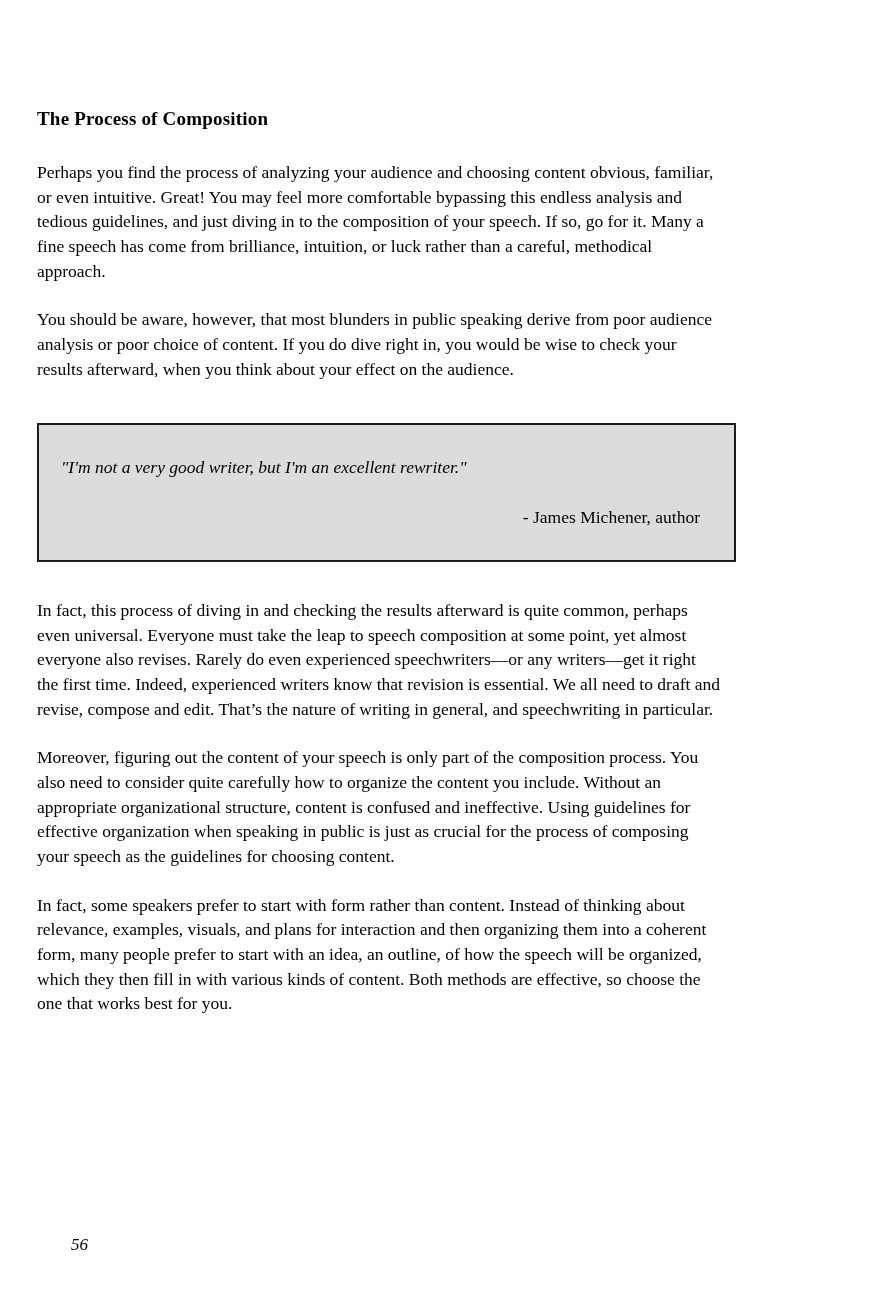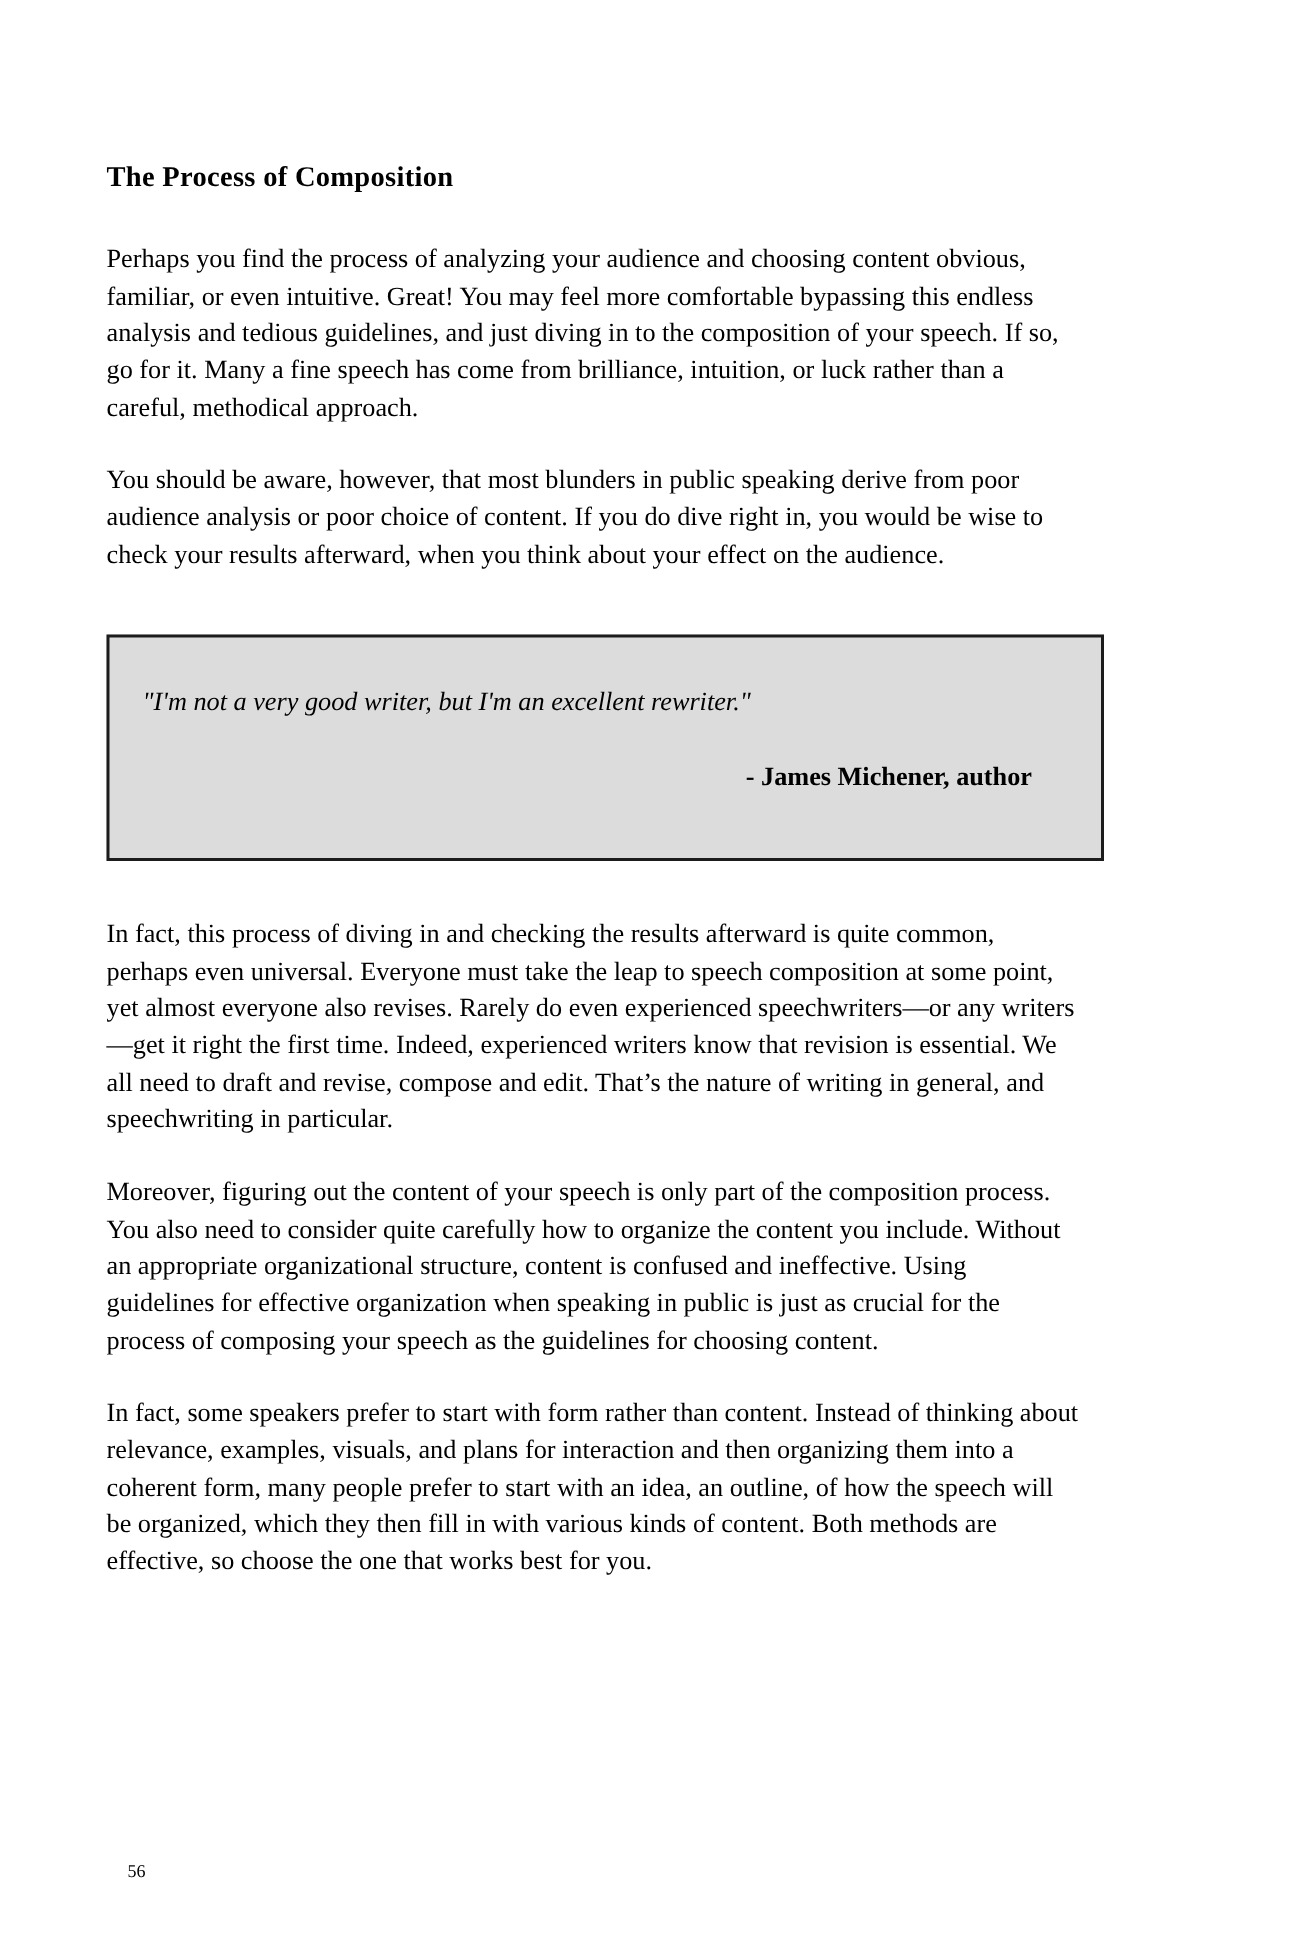--- a/index.html
+++ b/index.html
@@ -12,21 +12,21 @@
     height: 1305px;
     position: relative;
     font-family: "Liberation Serif", serif;
     color: #000000;
     overflow: hidden;
   }
   .page {
     box-sizing: border-box;
     width: 870px;
     height: 1305px;
-    padding: 108px 134px 0 71px;
+    padding: 108px 134px 0 37px;
     position: relative;
   }
   .section-title {
     font-size: 19px;
     font-weight: bold;
     margin: 0 0 30px 0;
     letter-spacing: 0.2px;
   }
   .para {
     font-size: 17.5px;
@@ -42,30 +42,31 @@
     padding: 30px 30px 32px 22px;
   }
   .quote-text {
     font-size: 17.5px;
     font-style: italic;
     line-height: 1.4;
     margin: 0 0 27px 0;
   }
   .quote-attribution {
     font-size: 17.5px;
-    font-weight: bold;
+    font-weight: normal;
     text-align: right;
-    margin: 12px;
+    margin: 0;
     padding-right: 4px;
   }
   .page-number {
     position: absolute;
-    left: 85px;
+    left: 71px;
     bottom: 50px;
-    font-size: 12px;
+    font-size: 17px;
+    font-style: italic;
   }
 </style>
 </head>
 <body>
 
 <div class="page">
 
   <h1 class="section-title">The Process of Composition</h1>
 
   <p class="para">Perhaps you find the process of analyzing your audience and choosing content obvious, familiar, or even intuitive. Great! You may feel more comfortable bypassing this endless analysis and tedious guidelines, and just diving in to the composition of your speech. If so, go for it. Many a fine speech has come from brilliance, intuition, or luck rather than a careful, methodical approach.</p>

